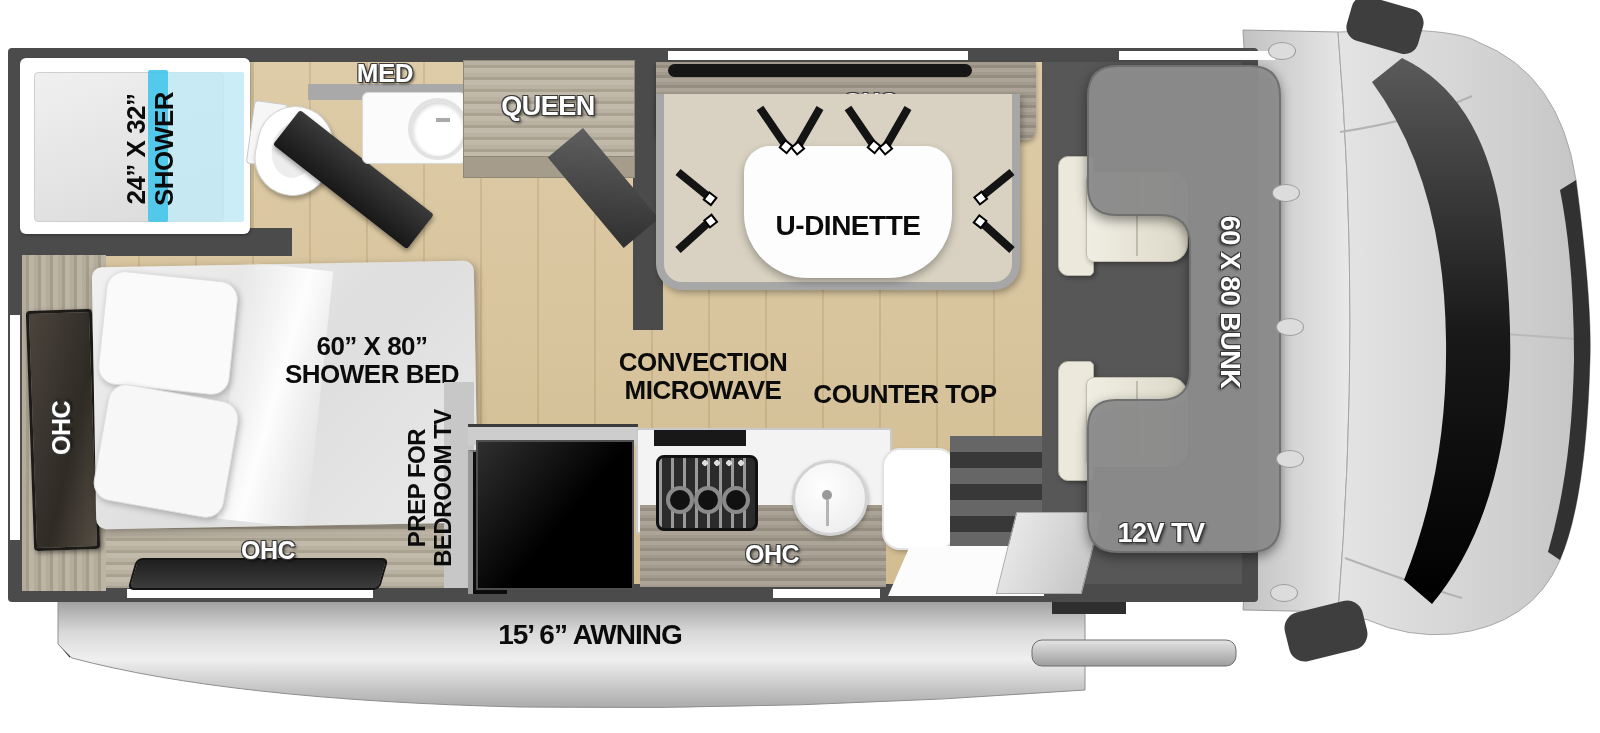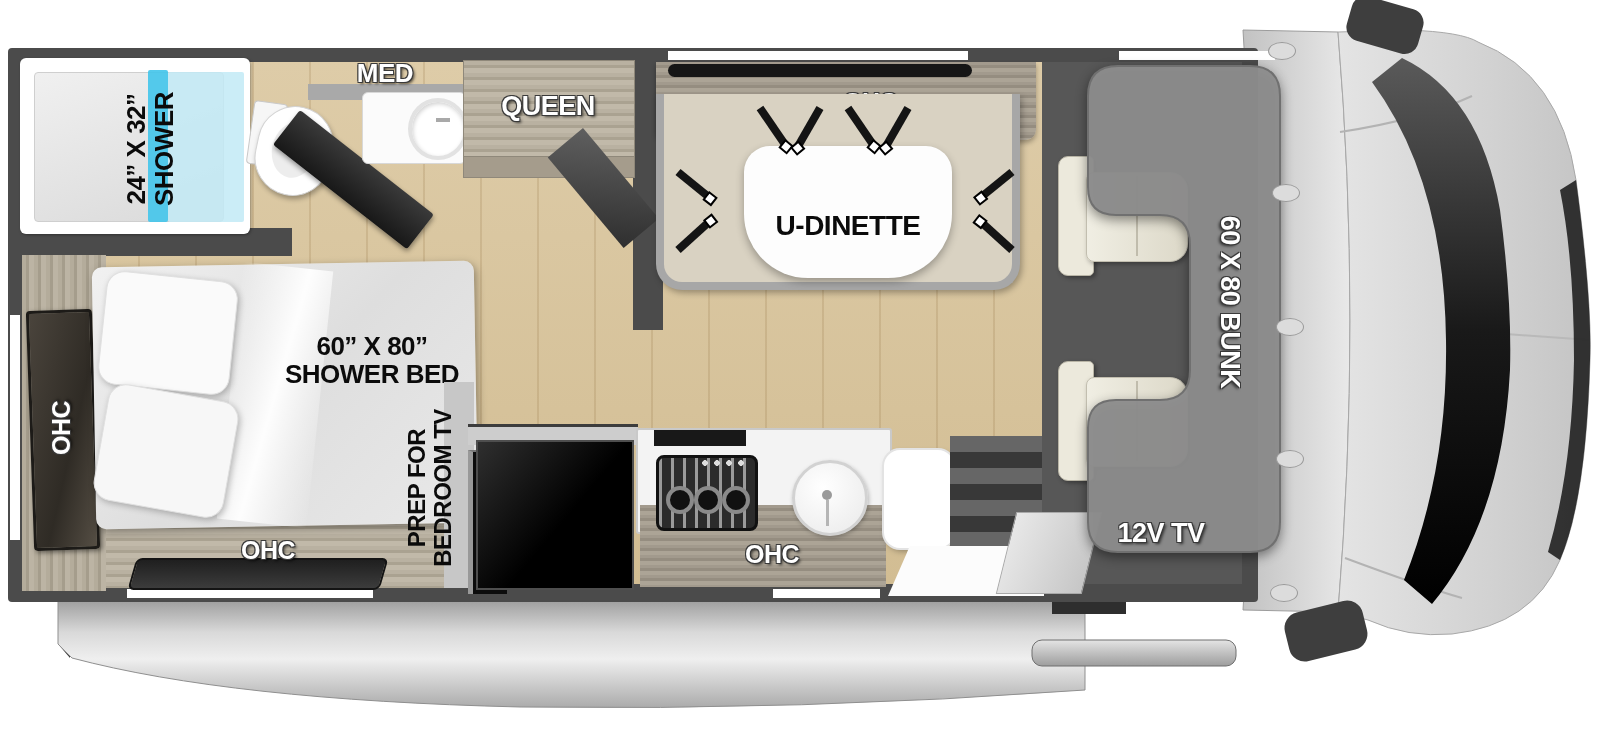--- a/index.html
+++ b/index.html
@@ -182,22 +182,25 @@
   <div class="abs" style="left:822px;top:490px;width:10px;height:10px;border-radius:50%;background:#9a9a9a;"></div>
   <div class="abs" style="left:826px;top:500px;width:3px;height:26px;background:#b5b5b5;"></div>
 
   <div class="abs" style="left:884px;top:450px;width:70px;height:98px;background:#ffffff;border-radius:16px;box-shadow:0 0 0 2px #e3e3e3,2px 3px 6px rgba(0,0,0,.35);"></div>
 
   <div class="abs steps" style="left:950px;top:436px;width:92px;height:110px;"></div>
   <div class="abs" style="left:888px;top:546px;width:156px;height:50px;background:#fcfcfc;clip-path:polygon(14% 0,100% 0,100% 100%,0 100%);"></div>
   <div class="abs" style="left:1006px;top:512px;width:84px;height:80px;transform:skewX(-14deg);background:linear-gradient(100deg,#e8e8e8,#c6c6c6);border:1px solid #a9a9a9;"></div>
 
   <div class="pin blabel" style="left:703px;top:376px;font-size:26px;">
+    <div>CONVECTION</div>
+    <div>MICROWAVE</div>
   </div>
   <div class="pin blabel" style="left:905px;top:394px;font-size:26px;">
+    <div>COUNTER TOP</div>
   </div>
 
   <div class="abs wood-band" style="left:656px;top:62px;width:380px;height:78px;border-radius:0 0 10px 10px;box-shadow:0 3px 5px rgba(0,0,0,.3);"></div>
   <div class="abs" style="left:668px;top:64px;width:304px;height:13px;background:#161616;border-radius:8px;"></div>
   <div class="pin wlabel" style="left:870px;top:102px;font-size:25px;">
     <span>OHC</span>
   </div>
 
   <div class="abs cream" style="left:656px;top:94px;width:364px;height:196px;border:8px solid #a7a7a7;border-top:none;border-radius:0 0 26px 26px;box-sizing:border-box;box-shadow:2px 3px 6px rgba(0,0,0,.3);"></div>
   <div class="abs" style="left:744px;top:146px;width:208px;height:132px;background:#fdfdfd;border-radius:26px 26px 64px 64px;box-shadow:0 4px 9px rgba(0,0,0,.3);"></div>
@@ -246,14 +249,17 @@
   <div class="pin wlabel" style="left:1161px;top:533px;font-size:27px;">
     <span>12V TV</span>
   </div>
 
   <div class="abs knob" style="left:1268px;top:42px;width:26px;height:16px;"></div>
   <div class="abs knob" style="left:1272px;top:184px;width:26px;height:16px;"></div>
   <div class="abs knob" style="left:1276px;top:318px;width:26px;height:16px;"></div>
   <div class="abs knob" style="left:1276px;top:450px;width:26px;height:16px;"></div>
   <div class="abs knob" style="left:1270px;top:584px;width:26px;height:16px;"></div>
 
+  <div class="pin blabel" style="left:590px;top:635px;font-size:28px;letter-spacing:-1px;">
+    <span>15’ 6” AWNING</span>
+  </div>
 
 </div>
 
 </body></html>

